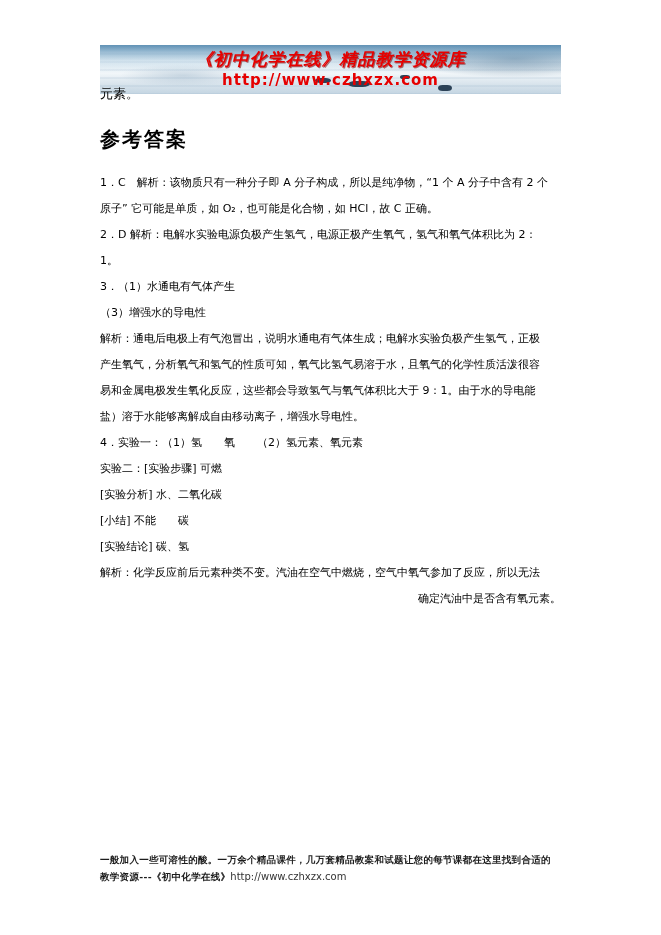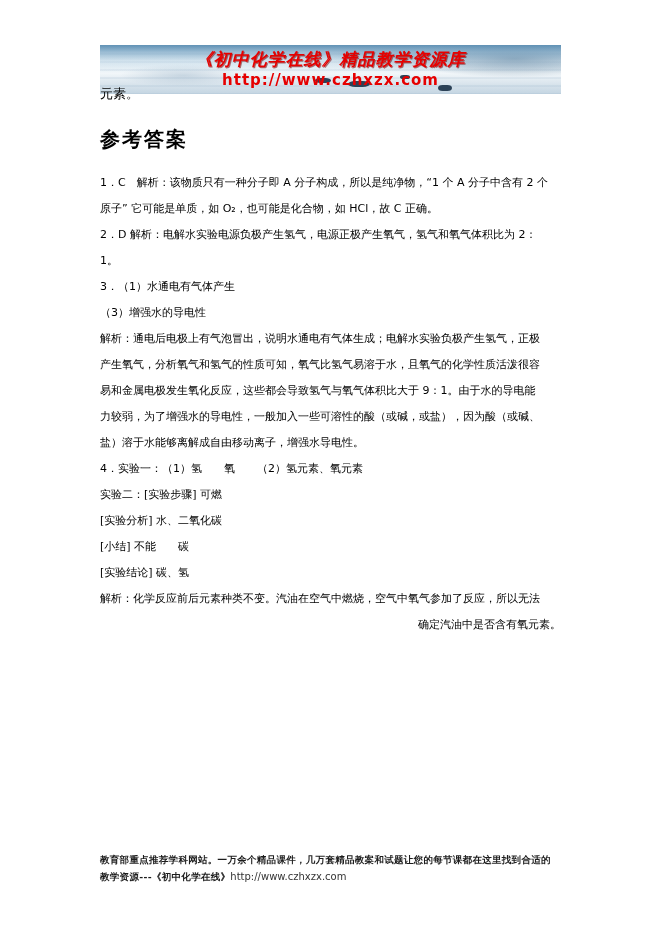--- a/index.html
+++ b/index.html
@@ -64,30 +64,29 @@
   <div>
       <div class="doc-line">1．C　解析：该物质只有一种分子即 A 分子构成，所以是纯净物，“1 个 A 分子中含有 2 个</div>
       <div class="doc-line">原子” 它可能是单质，如 O₂，也可能是化合物，如 HCl，故 C 正确。</div>
       <div class="doc-line">2．D 解析：电解水实验电源负极产生氢气，电源正极产生氧气，氢气和氧气体积比为 2：</div>
       <div class="doc-line">1。</div>
       <div class="doc-line">3．（1）水通电有气体产生</div>
       <div class="doc-line">（3）增强水的导电性</div>
       <div class="doc-line">解析：通电后电极上有气泡冒出，说明水通电有气体生成；电解水实验负极产生氢气，正极</div>
       <div class="doc-line">产生氧气，分析氧气和氢气的性质可知，氧气比氢气易溶于水，且氧气的化学性质活泼很容</div>
       <div class="doc-line">易和金属电极发生氧化反应，这些都会导致氢气与氧气体积比大于 9：1。由于水的导电能</div>
-      <div class="doc-line">力较弱，为了增强水的导电性，一般加入一些可溶性的酸（或碱，或盐），因为酸（或碱、</div>
       <div class="doc-line">盐）溶于水能够离解成自由移动离子，增强水导电性。</div>
       <div class="doc-line">4．实验一：（1）氢　　氧　　（2）氢元素、氧元素</div>
       <div class="doc-line">实验二：[实验步骤] 可燃</div>
       <div class="doc-line">[实验分析] 水、二氧化碳</div>
       <div class="doc-line">[小结] 不能　　碳</div>
       <div class="doc-line">[实验结论] 碳、氢</div>
       <div class="doc-line">解析：化学反应前后元素种类不变。汽油在空气中燃烧，空气中氧气参加了反应，所以无法</div>
       <div class="doc-line center">确定汽油中是否含有氧元素。</div>
     </div>
 </div>
 
 <div class="footer">
-  <div class="footer-line">教育部重点推荐学科网站。一万余个精品课件，几万套精品教案和试题让您的每节课都在这里找到合适的</div>
+  <div class="footer-line">一般加入一些可溶性的酸。一万余个精品课件，几万套精品教案和试题让您的每节课都在这里找到合适的</div>
   <div class="footer-line">
     <span>教学资源---《初中化学在线》</span><span class="footer-url">http://www.czhxzx.com</span>
   </div>
 </div>
 
 </body></html>

